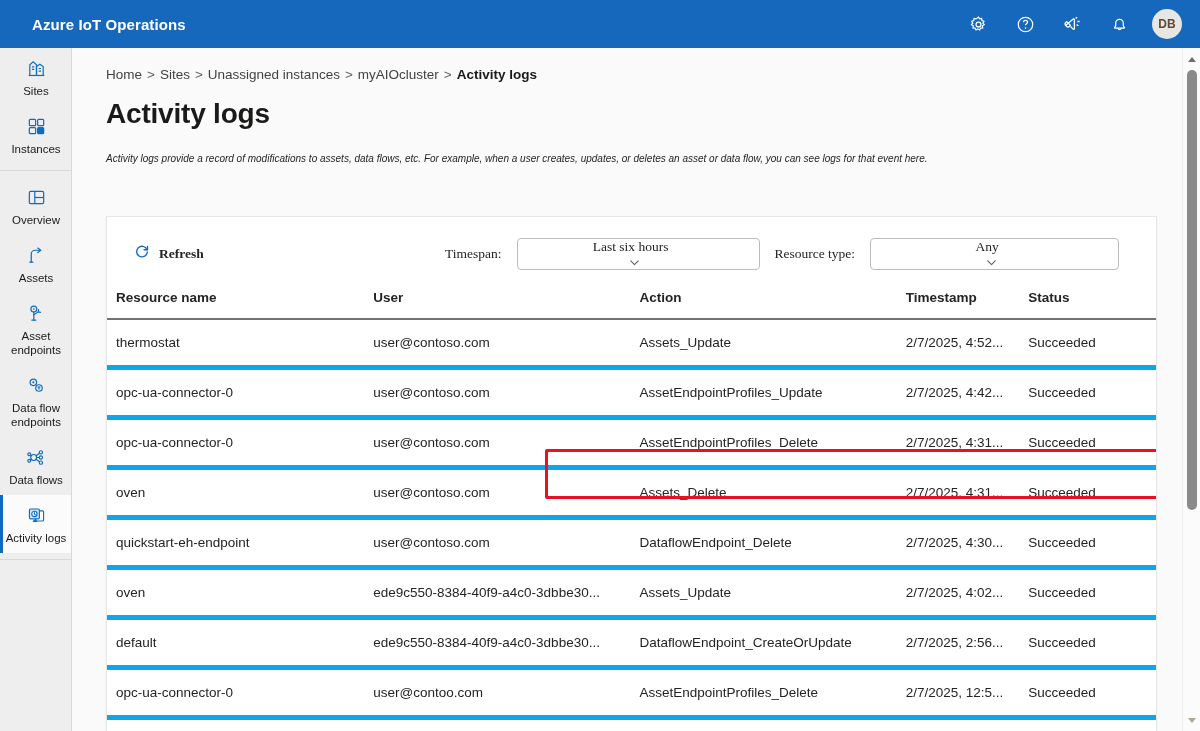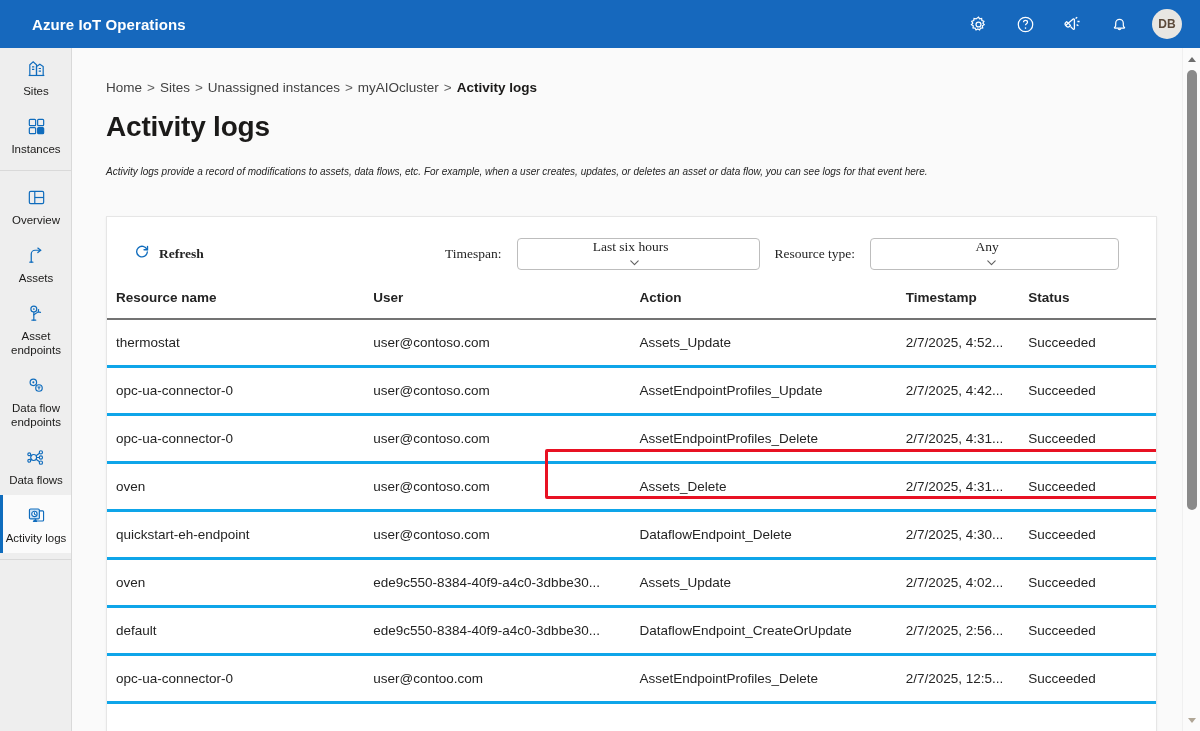--- a/index.html
+++ b/index.html
@@ -108,21 +108,21 @@
   
   #content {
     position: absolute;
     top: 48px; left: 72px;
     width: 1110px; height: 683px;
     background: #fafafa;
     overflow: hidden;
   }
 
   #breadcrumb {
-    margin: 32px 0 0 34px;
+    margin: 19px 0 0 34px;
     font-size: 13.5px;
     color: #424242;
     display: flex;
     align-items: center;
     gap: 5px;
     white-space: nowrap;
   }
   #breadcrumb .crumb { cursor: pointer; }
   #breadcrumb .crumb.current { font-weight: bold; color: #1b1a19; cursor: default; }
   #breadcrumb .sep { color: #616161; }
@@ -237,21 +237,21 @@
     font-size: 13.5px;
     font-weight: bold;
     color: #242424;
     padding: 0 0 13px 0;
     border-bottom: 2px solid #737373;
   }
   #table td {
     font-size: 13.5px;
     color: #242424;
     padding: 15px 0 15px 0;
-    border-bottom: 3px solid #0ea5e9;
+    border-bottom: 5px solid #0ea5e9;
     white-space: nowrap;
     overflow: hidden;
   }
   .col-res { width: 250px; padding-left: 9px !important; }
   .col-user { width: 250px; }
   .col-action { width: 250px; }
   .col-time { width: 115px; }
   .col-status { width: 120px; }
   #table thead th.col-res { padding-left: 9px !important; }
   #table-wrap { padding: 0 0 0 0; }

